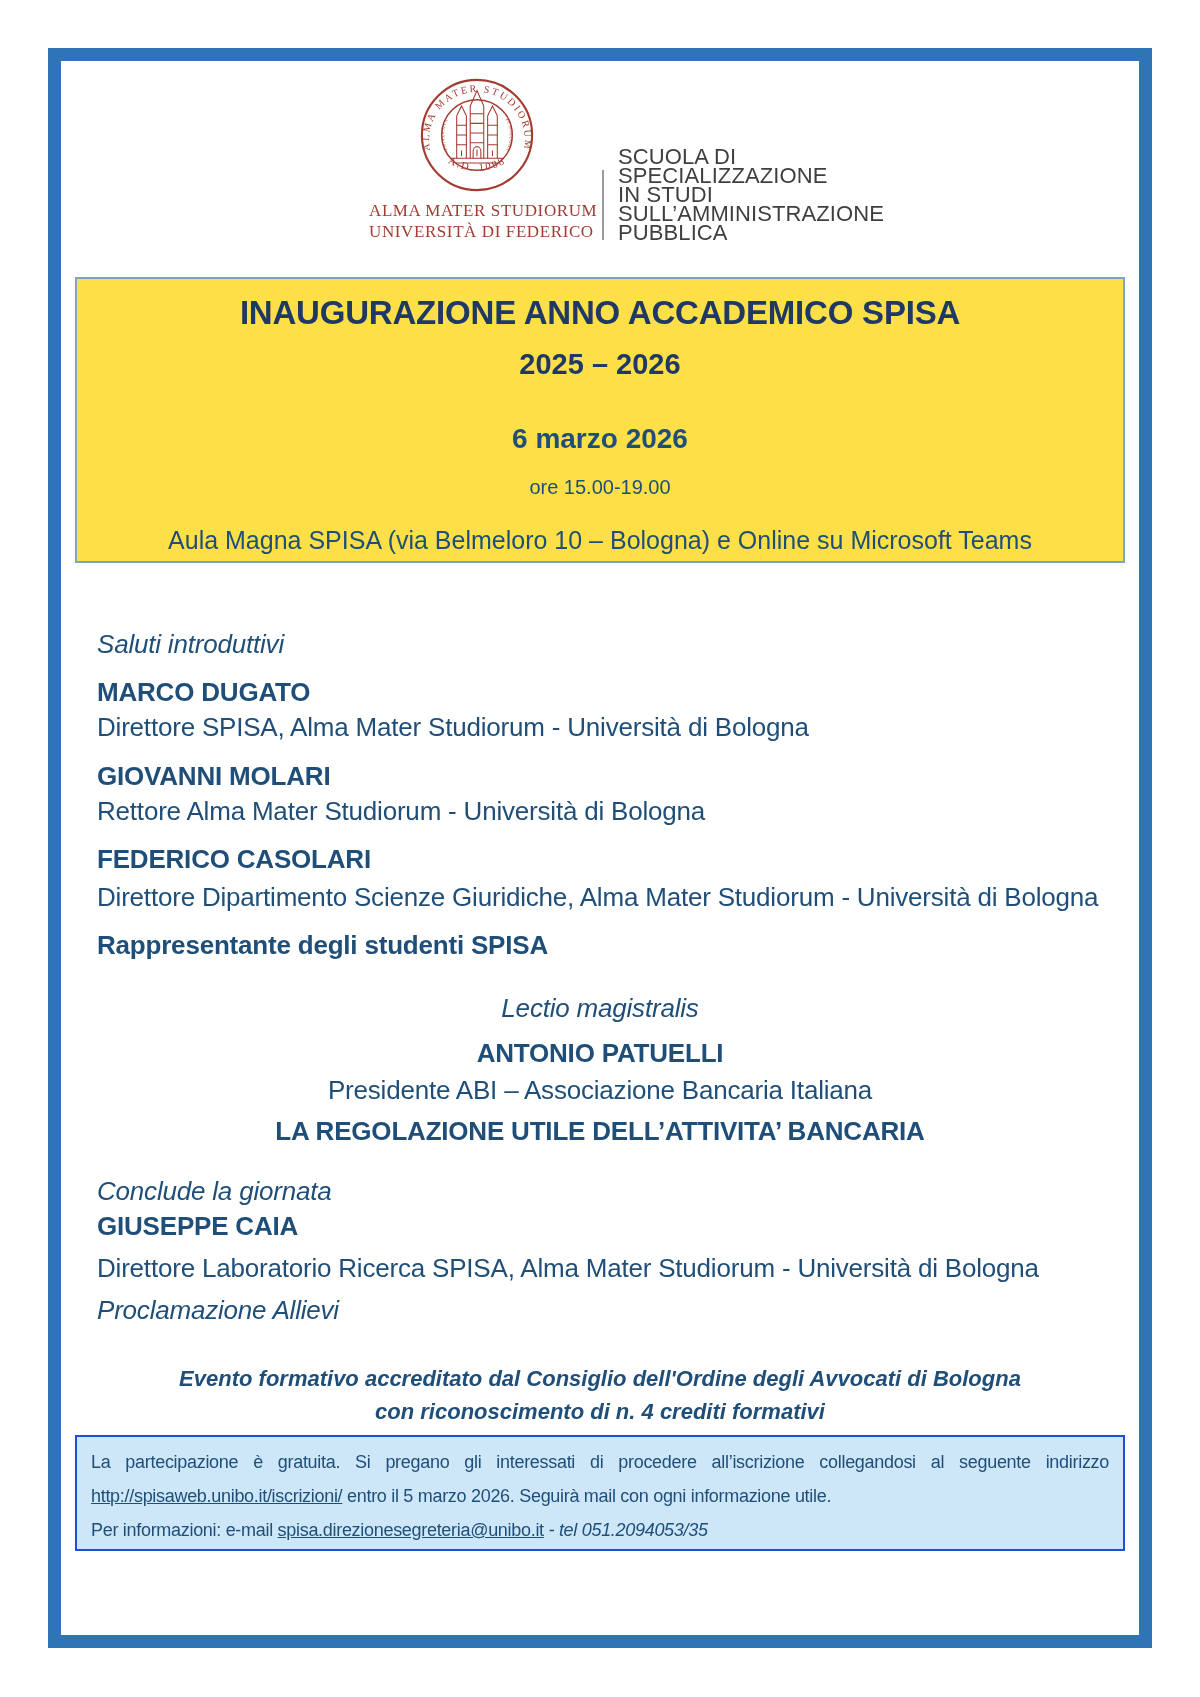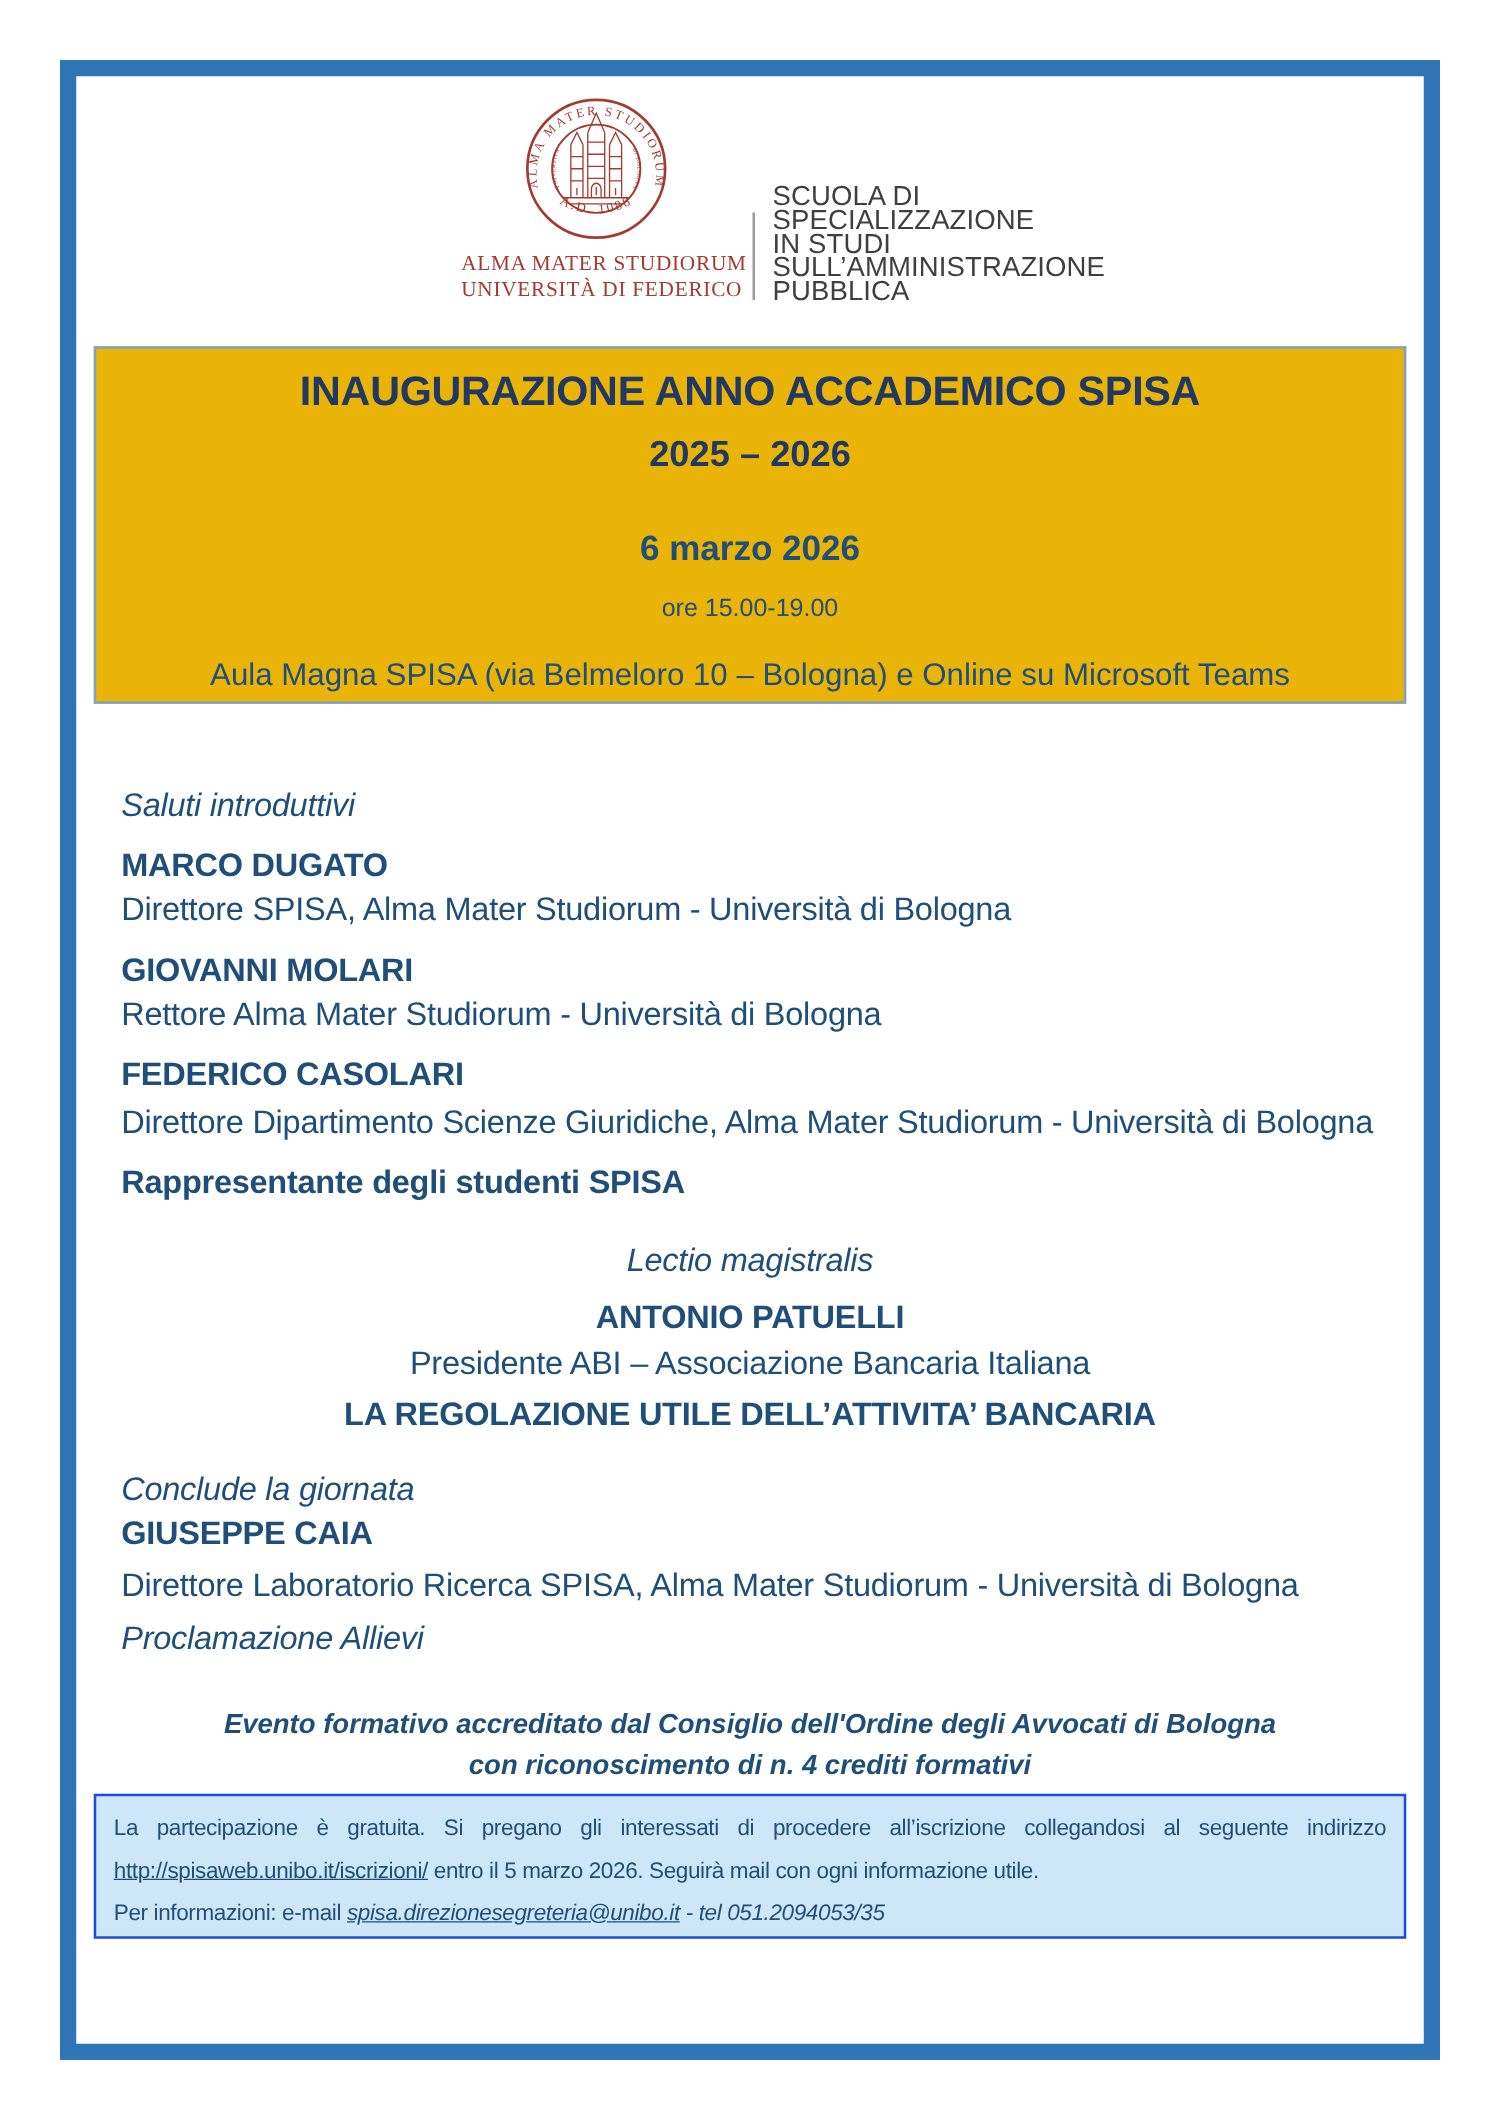--- a/index.html
+++ b/index.html
@@ -37,21 +37,21 @@
   }
   .vdiv{width:2px;height:70px;background:#9b9b9b;margin:0 14px 2px 18px;}
   .school{
     width:213px;color:#3F3F3F;
     font-size:22px;line-height:19px;letter-spacing:0.1px;
     margin-bottom:0;
   }
   
   .hero{
     margin-top:35px;
-    background:#eab308;
+    background:#fde047;
     border:2px solid #7FA3C4;
     box-sizing:border-box;
     min-height:281px;
     text-align:center;
     color:#1F4E79;
     padding:14px 10px 4px;
   }
   .hero-title{margin:0;font-size:33px;line-height:40px;font-weight:bold;color:#1F3864;letter-spacing:-0.2px;}
   .hero-years{margin-top:12px;font-size:29px;line-height:38px;font-weight:bold;color:#1F3864;}
   .hero-date{margin-top:38px;font-size:28px;line-height:36px;font-weight:bold;}
@@ -95,21 +95,21 @@
     box-sizing:border-box;
     height:116px;
     padding:8px 14px 6px;
     color:#1F4E79;
     font-size:18px;line-height:34px;letter-spacing:-0.3px;
   }
   .infobox p{margin:0;}
   .infobox .jus{text-align:justify;}
   .u{text-decoration:underline;}
   .i{font-style:italic;}
-  .ui{text-decoration:underline;font-style:italic;}
+  .ui{text-decoration:underline;}
 </style>
 </head>
 <body>
 
 <div class="page">
   <div class="frame"></div>
   <div class="content">
 
     <header class="brand">
       <div class="brand-col">

